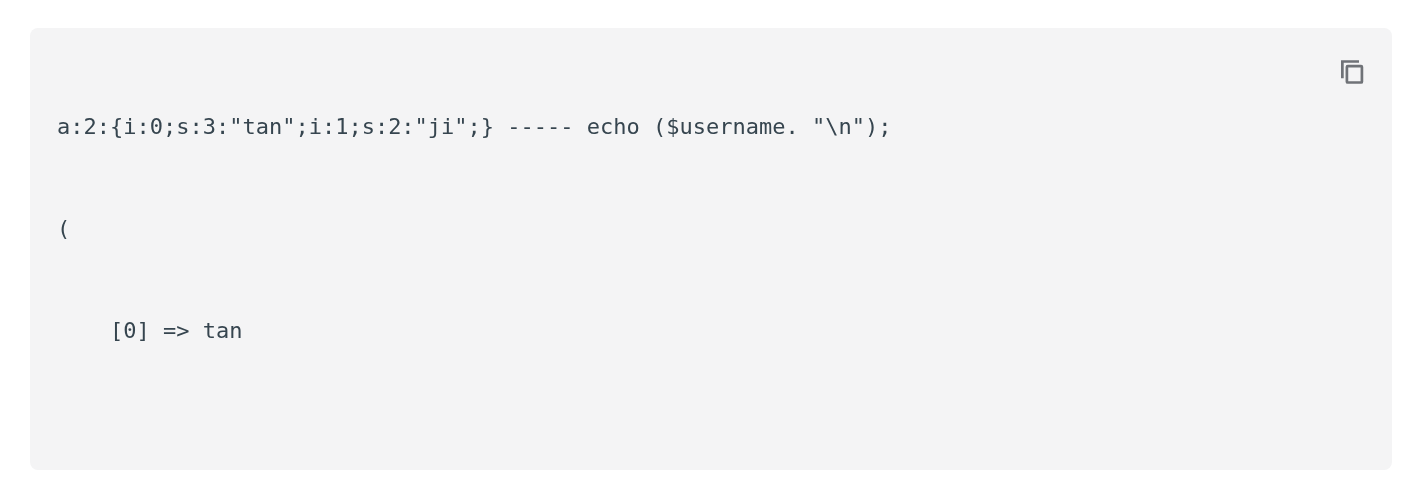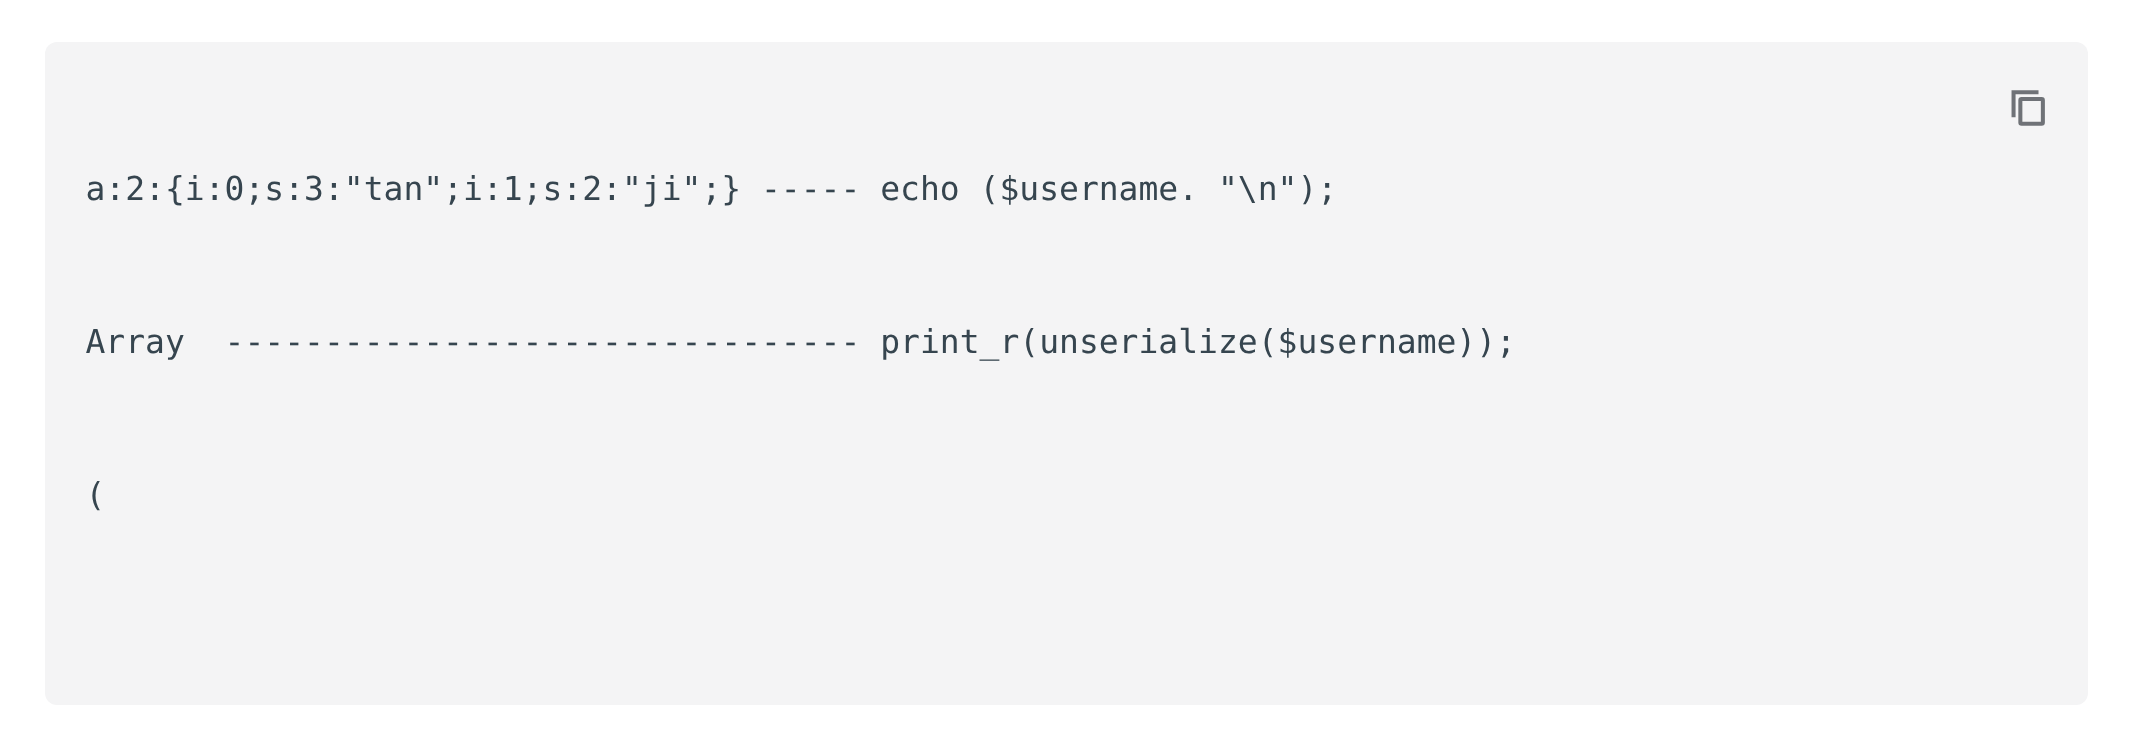--- a/index.html
+++ b/index.html
@@ -75,22 +75,22 @@
 </style>
 </head>
 <body>
 
 <div class="page">
 
   <div class="code-block">
 
     <div class="code-content">
       <div class="code-line">a:2:{i:0;s:3:"tan";i:1;s:2:"ji";} ----- echo ($username. "\n");</div>
-      <div class="code-line">Array  -------------------------------- print_r(unserialize($username));</div>
       <div class="code-line">(</div>
+      <div class="code-line">    [0] =&gt; tan</div>
       
       
       
       
       
       
       
       
     </div>
 

